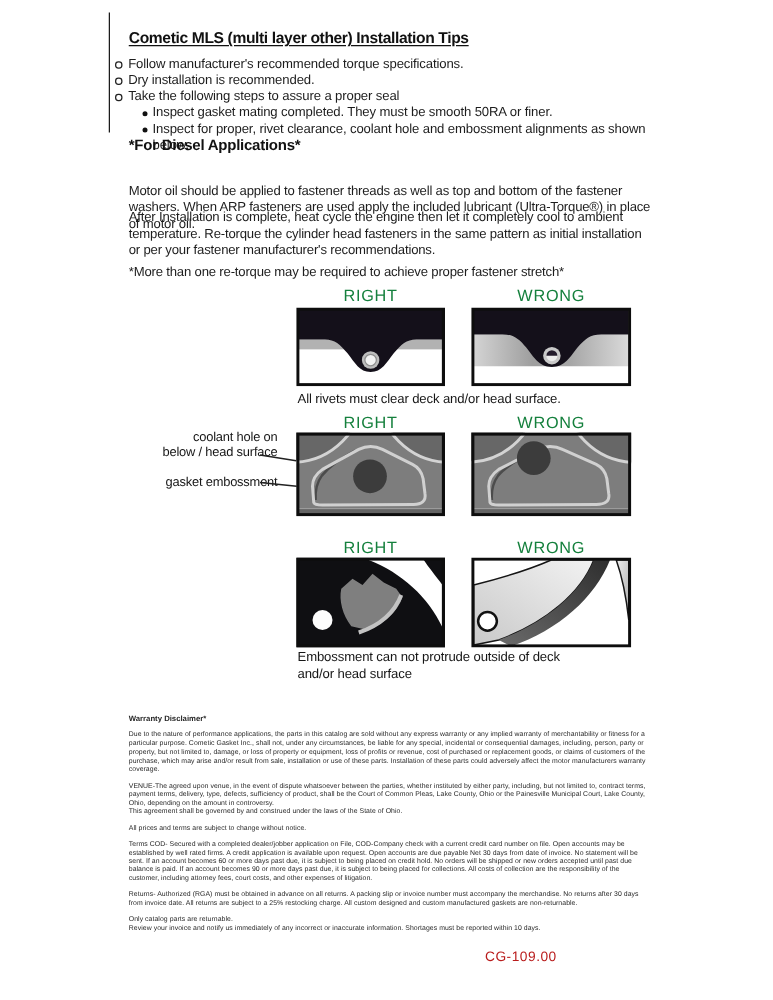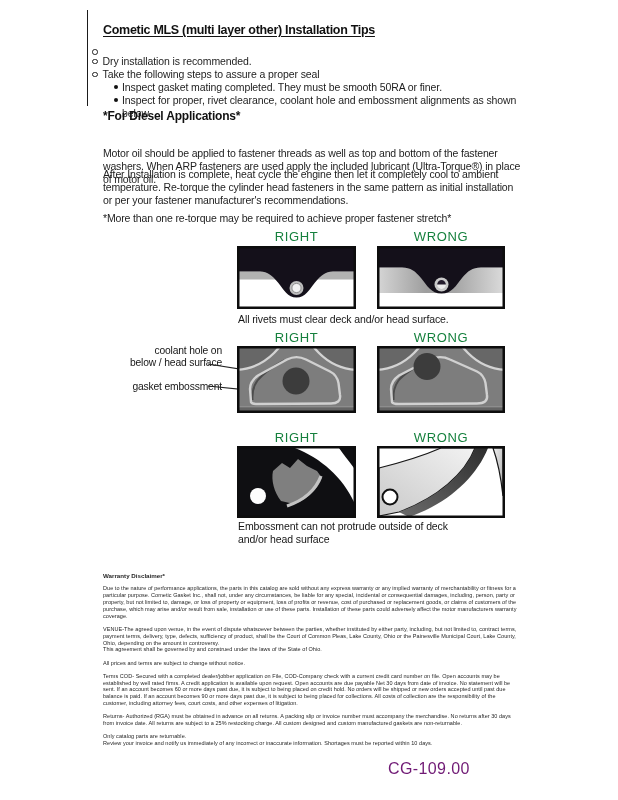--- a/index.html
+++ b/index.html
@@ -33,34 +33,35 @@
   .cap1{left:238px;top:313px;}
   .cap2{left:238px;top:416px;}
   .cap3{left:238px;top:520px;}
   .sidelabel{font-size:10.3px;line-height:12px;letter-spacing:-0.15px;text-align:right;width:112px;left:110px;color:#161616;}
   .sl1{top:345px;text-align:right;}
   .sl2{top:381px;}
   svg{display:block;}
   .legal{left:103px;top:572px;width:414px;color:#262626;}
   .legal h3{font-size:6.2px;margin:0 0 6px 0;font-weight:bold;letter-spacing:0;}
   .legal p{font-size:5.5px;line-height:6.9px;margin:0 0 6.2px 0;white-space:pre-line;letter-spacing:0.05px;}
-  .page-code{left:388px;top:760px;font-size:16px;letter-spacing:0.4px;color:#701a75;}
+  .page-code{left:388px;top:760px;font-size:11px;letter-spacing:0.4px;color:#b91c1c;}
 </style>
 </head>
 <body>
 
 <div class="page">
 
   <div class="abs vline"></div>
 
   <div class="abs doc-title">Cometic MLS (multi layer other) Installation Tips</div>
 
   <div class="abs bullets">
     <div class="brow">
       <span class="dot-open"></span>
+      <span>Follow manufacturer's recommended torque specifications.</span>
     </div>
     <div class="brow">
       <span class="dot-open"></span>
       <span>Dry installation is recommended.</span>
     </div>
     <div class="brow">
       <span class="dot-open"></span>
       <span>Take the following steps to assure a proper seal</span>
     </div>
     <div class="brow sub">

